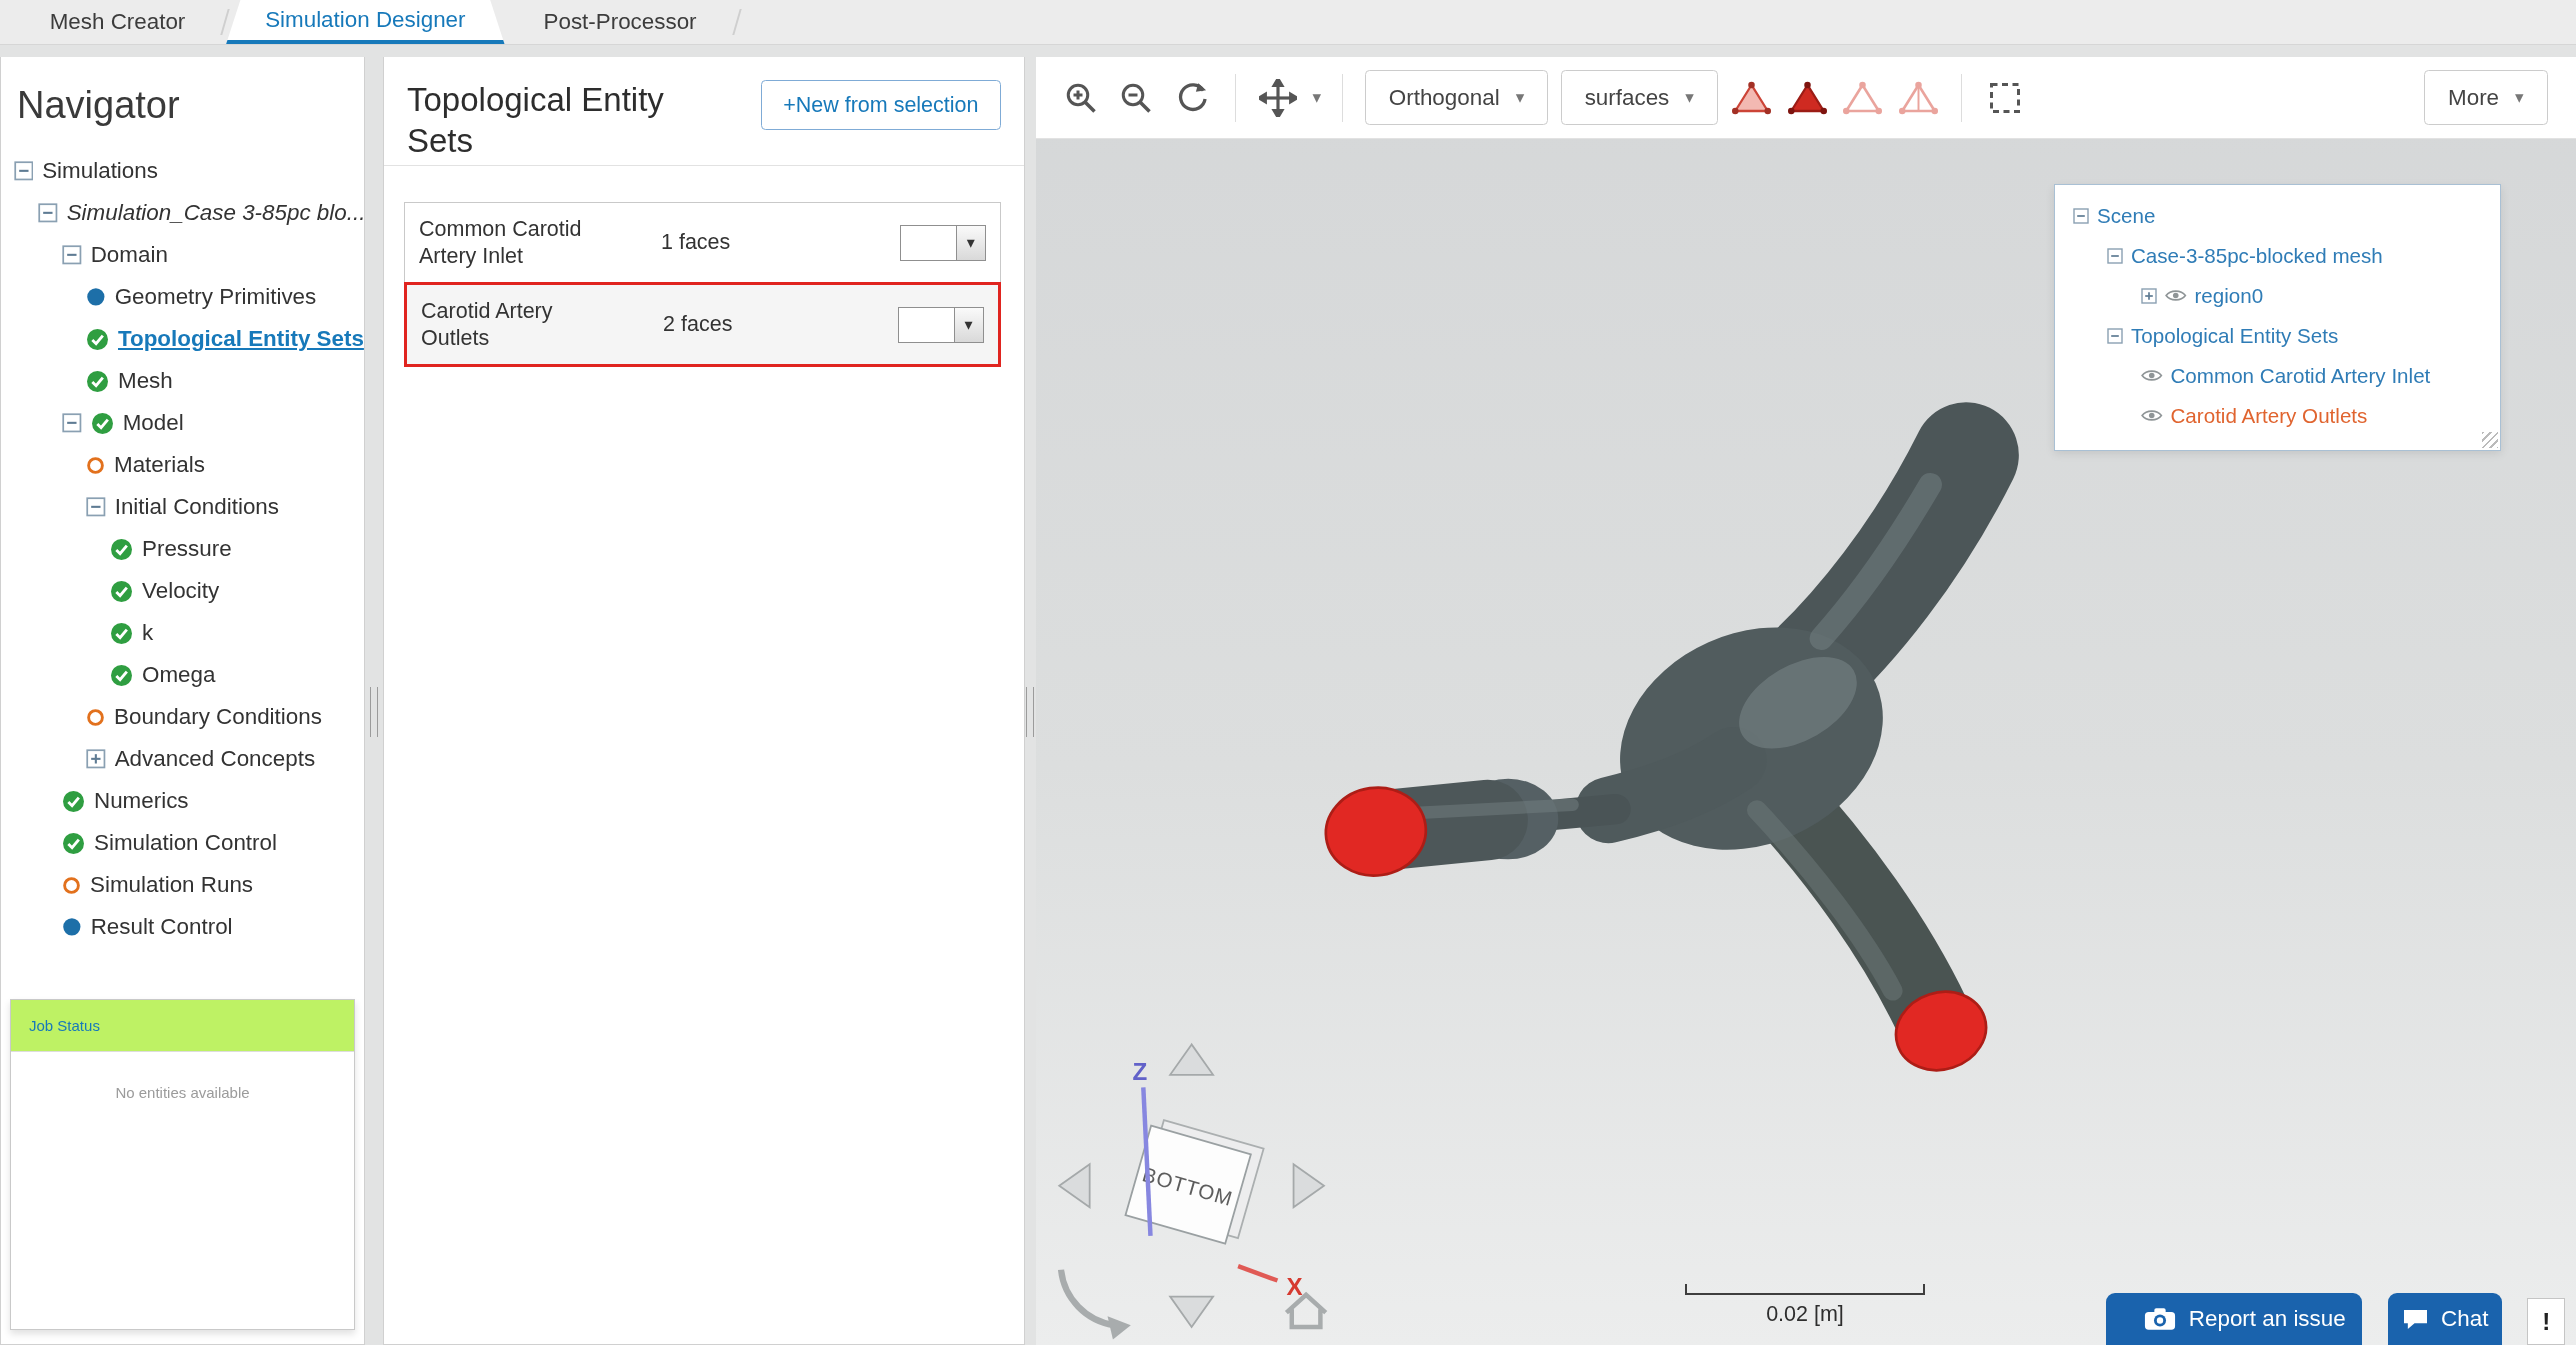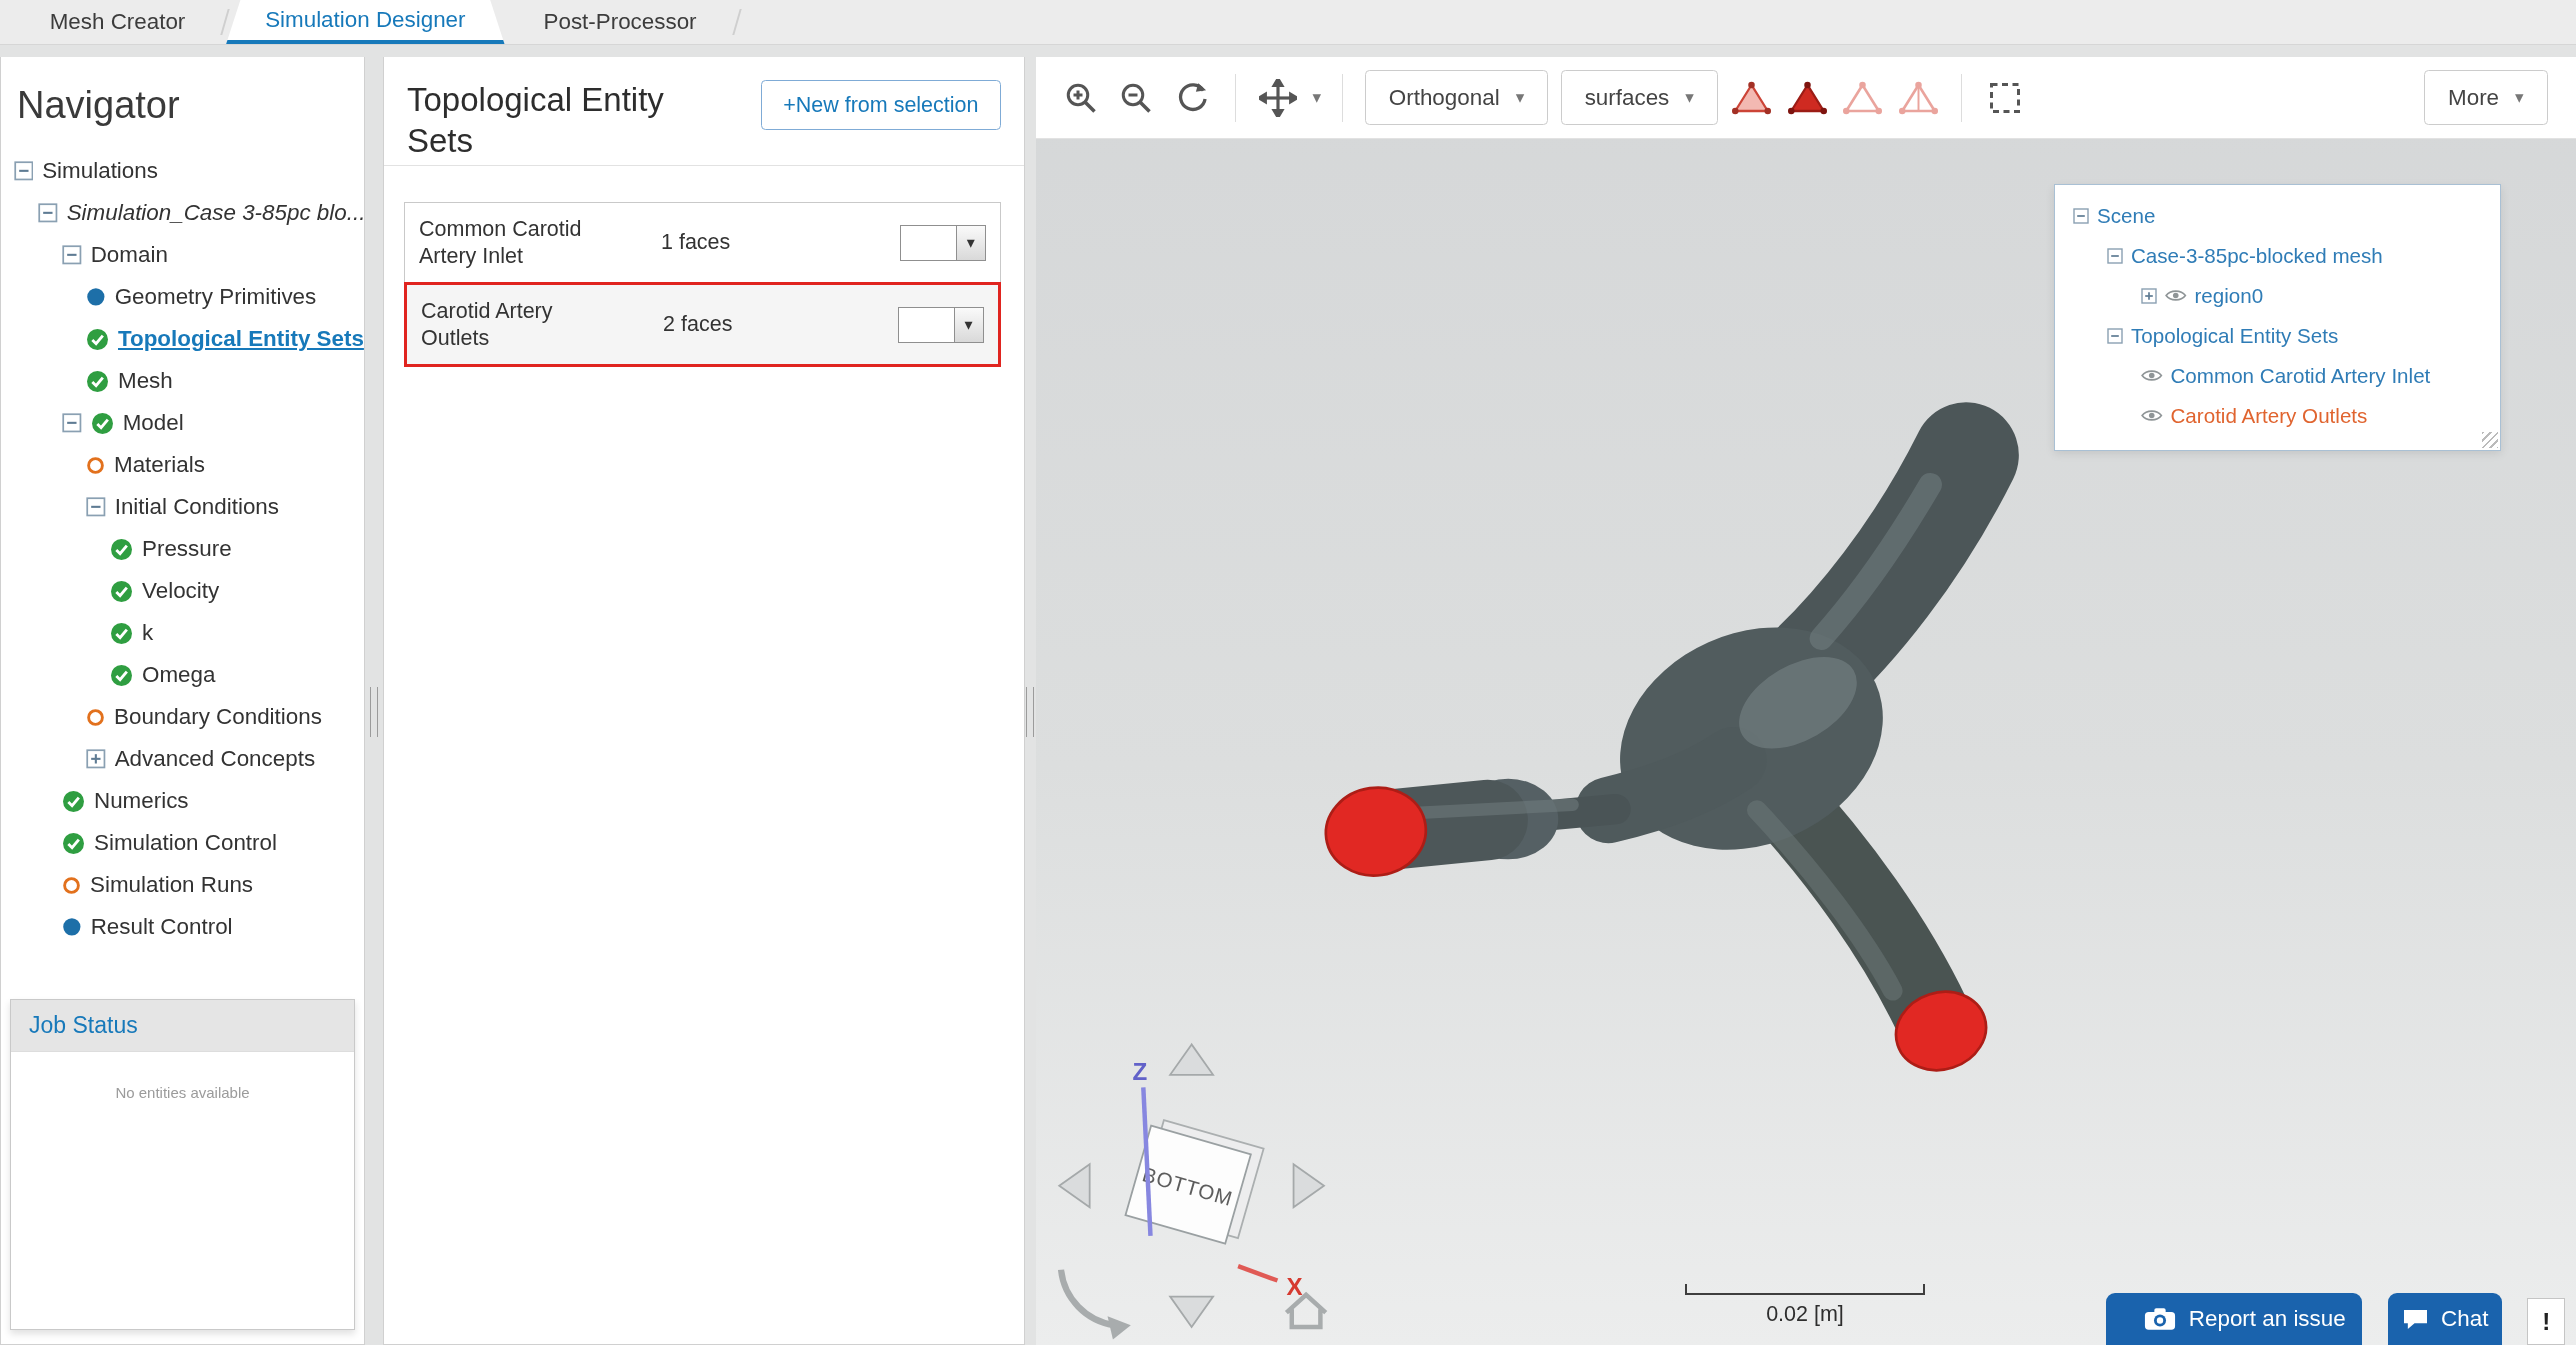--- a/index.html
+++ b/index.html
@@ -24,22 +24,22 @@
   .gap1{left:365px;width:18px;} .gap2{left:1025px;width:10.7px;}
   .grip{position:absolute;top:630px;left:50%;transform:translateX(-50%);width:8px;height:50px;
     border-left:1.8px solid #9b9b9b;border-right:1.8px solid #9b9b9b;}
   
   .nav-title{font-size:38px;color:#3a3a3a;padding:27px 0 23px 16px;font-weight:400;}
   .tree-row{height:42px;display:flex;align-items:center;font-size:22.4px;color:#333;white-space:nowrap;overflow:hidden;cursor:pointer;}
   .ticon{display:inline-flex;align-items:center;margin-right:9px;flex:0 0 auto;}
   .tree-row.selected .tree-label{color:#1779ba;text-decoration:underline;font-weight:bold;}
   .job-status{position:absolute;left:9px;right:9px;top:942px;bottom:14.3px;border:0.9px solid #c9c9c9;
     box-shadow:0 3.6px 7.2px rgba(0,0,0,.12);background:#fff;}
-  .job-status-header{height:52px;background:#e5e5e5;border-bottom:0.9px solid #ddd;display:flex;align-items:center;
-    padding-left:18px;font-size:23px;color:#1779ba;}
+  .job-status-header{height:52px;background:#bef264;border-bottom:0.9px solid #ddd;display:flex;align-items:center;
+    padding-left:18px;font-size:15px;color:#1779ba;}
   .job-status-body{padding-top:32px;text-align:center;font-size:15px;color:#9b9b9b;}
   
   .entity-header{position:relative;height:109px;border-bottom:0.9px solid #e2e2e2;}
   .entity-title{position:absolute;left:23px;top:21.5px;font-size:33px;line-height:41px;color:#2d2d2d;width:304px;}
   .new-btn{position:absolute;right:23px;top:23px;height:50px;padding:0 21.5px;border:0.9px solid #7fabd6;border-radius:4.5px;
     background:#fff;color:#1779ba;font-size:21.5px;display:flex;align-items:center;cursor:pointer;}
   .entity-rows{margin:36px 23px 0 19.7px;border:0.9px solid #c9c9c9;}
   .entity-row{display:flex;align-items:center;padding:12.5px 14.3px;border-bottom:0.9px solid #e4e4e4;
     font-size:21.5px;color:#333;background:#fff;}
   .entity-row:last-child{border-bottom:none;}

